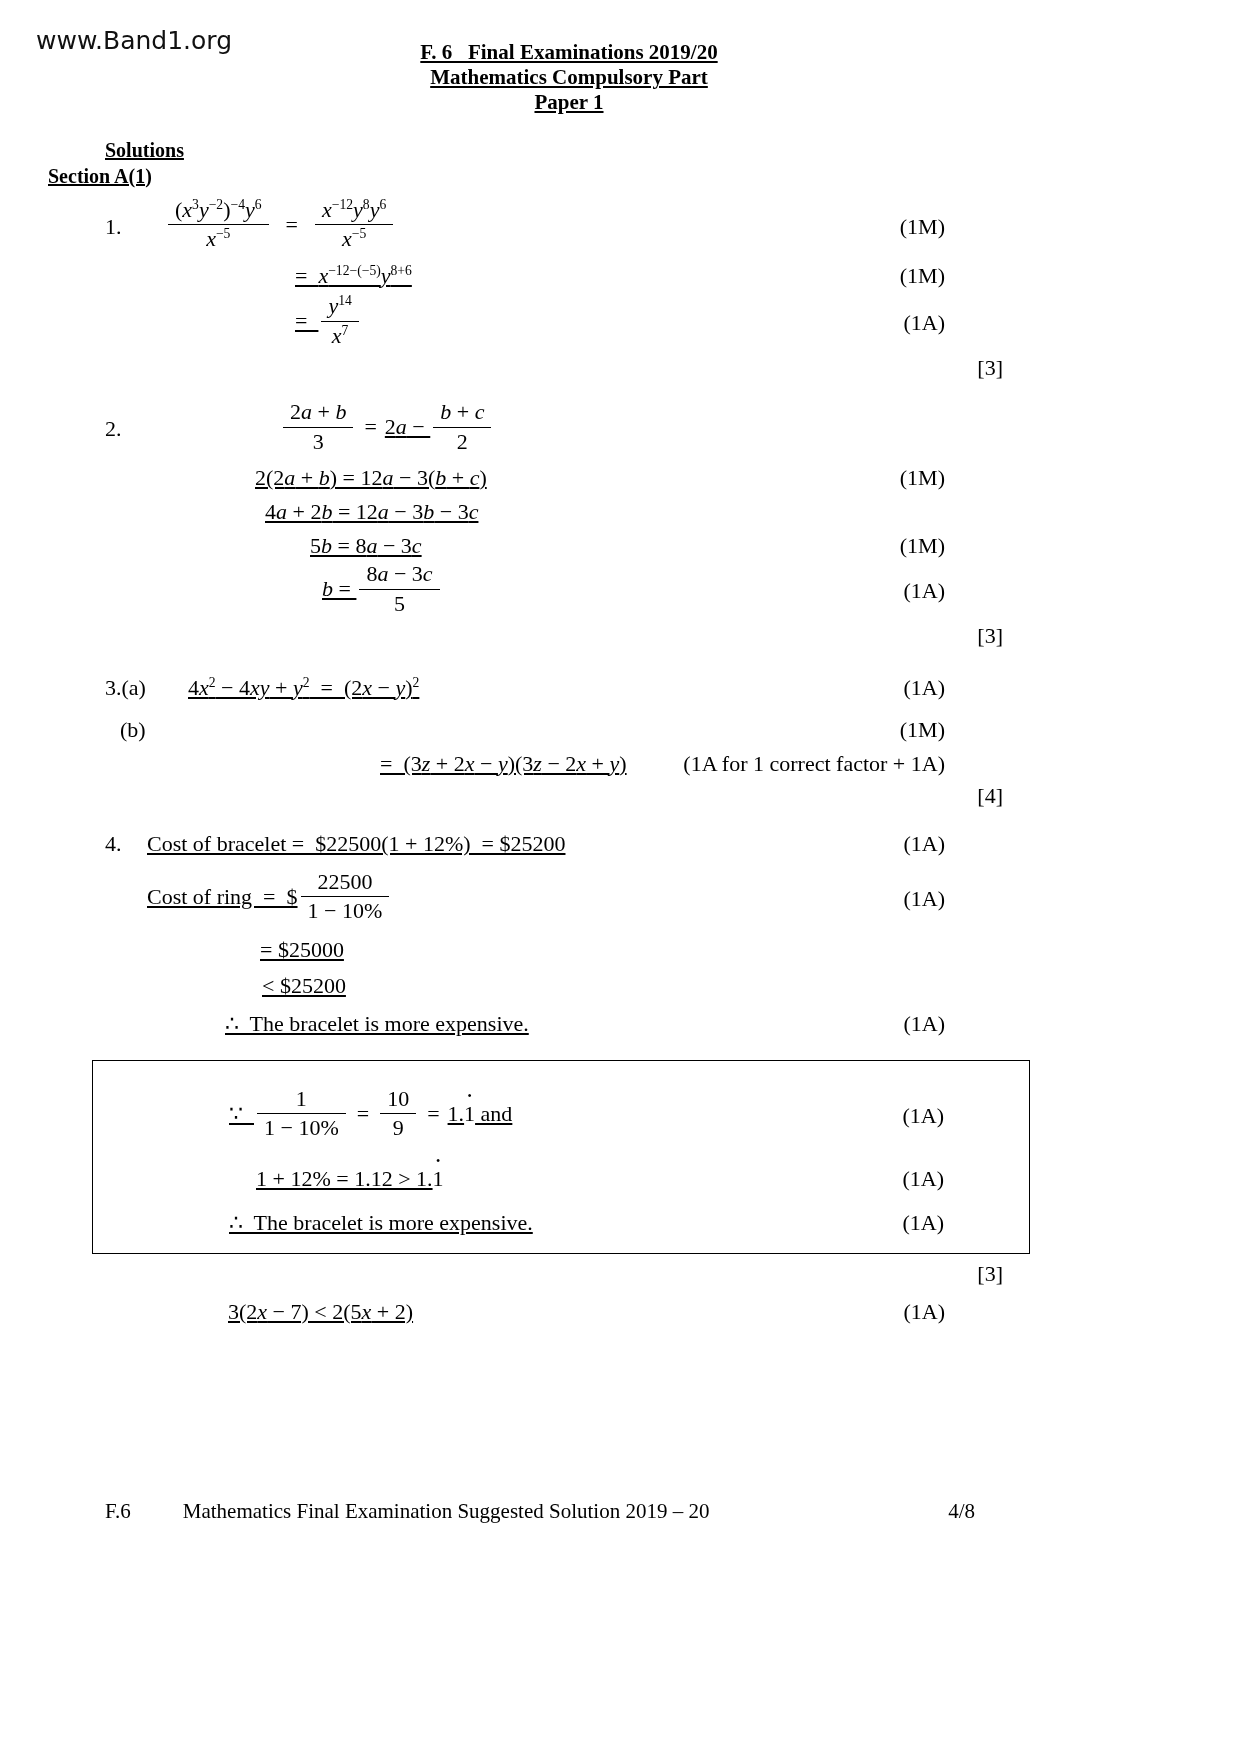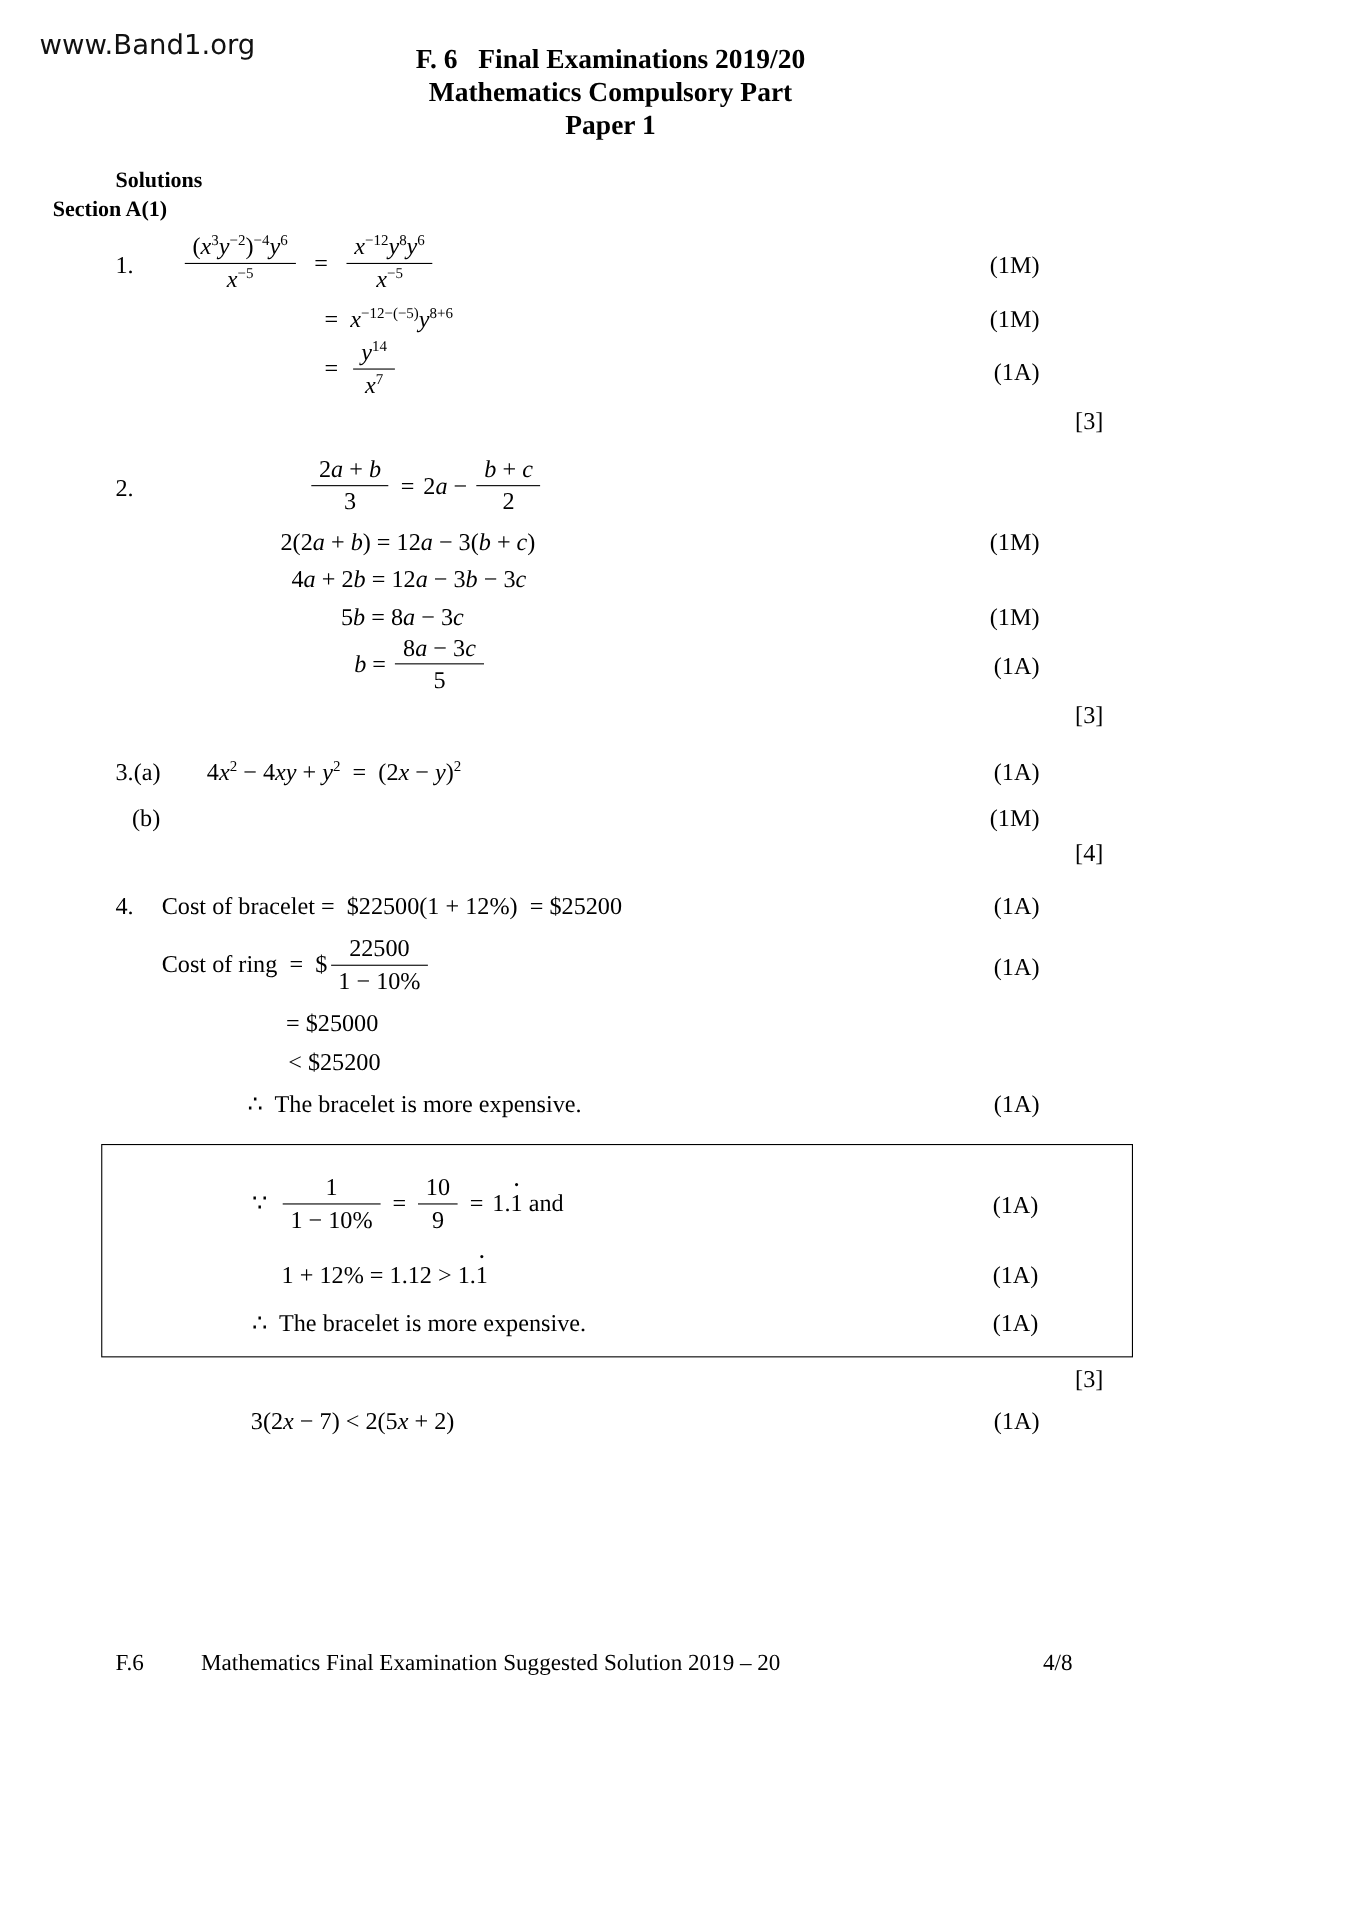--- a/index.html
+++ b/index.html
@@ -7,29 +7,30 @@
   .page {
     position: relative;
     width: 1240px;
     height: 1754px;
     margin: 0 auto;
     background: #ffffff;
     color: #000;
     font-family: "Liberation Serif", "DejaVu Serif", serif;
     font-size: 22px;
     overflow: hidden;
+    text-decoration: underline;
   }
   .watermark {
     position: absolute; top: 26px; left: 36px;
     font-family: "DejaVu Sans", sans-serif;
     font-size: 25px; color: #111;
   }
   .title {
     width: 1110px; padding-top: 40px; text-align: center;
-    font-weight: bold; font-size: 25px; line-height: 1.2;
+    font-weight: bold; font-size: 21px; line-height: 1.2; margin-left: 14px;
   }
   .heading { font-weight: bold; font-size: 20px; line-height: 1.2; }
   .row { position: relative; display: flex; align-items: center; width: 100%; min-height: 32px; }
   .qnum { position: absolute; top: 50%; transform: translateY(-50%); white-space: nowrap; }
   .math { display: inline-block; white-space: nowrap; }
   .mark {
     position: absolute; right: 295px; top: 50%;
     transform: translateY(-50%); white-space: nowrap;
   }
   .altbox .mark { right: 85px; }
@@ -118,20 +119,24 @@
 
   <div class="row" style="margin-top:20px">
     <span class="qnum" style="left:105px">3.(a)</span>
     <span class="math" style="margin-left:188px">4<i>x</i><sup>2</sup> − 4<i>xy</i> + <i>y</i><sup>2</sup>&nbsp;&nbsp;=&nbsp;&nbsp;(2<i>x</i> − <i>y</i>)<sup>2</sup></span>
     <span class="mark">(1A)</span>
   </div>
   <div class="row" style="margin-top:10px">
     <span class="qnum" style="left:120px">(b)</span>
     <span class="mark">(1M)</span>
   </div>
+  <div class="row" style="margin-top:2px">
+    <span class="math" style="margin-left:380px">=&nbsp;&nbsp;(3<i>z</i> + 2<i>x</i> − <i>y</i>)(3<i>z</i> − 2<i>x</i> + <i>y</i>)</span>
+    <span class="mark">(1A for 1 correct factor + 1A)</span>
+  </div>
   <div class="row">
     <span class="total">[4]</span>
   </div>
 
   <div class="row" style="margin-top:16px">
     <span class="qnum" style="left:105px">4.</span>
     <span class="math" style="margin-left:147px">Cost of bracelet =&nbsp; $22500(1 + 12%)&nbsp; = $25200</span>
     <span class="mark">(1A)</span>
   </div>
   <div class="row" style="margin-top:10px">

